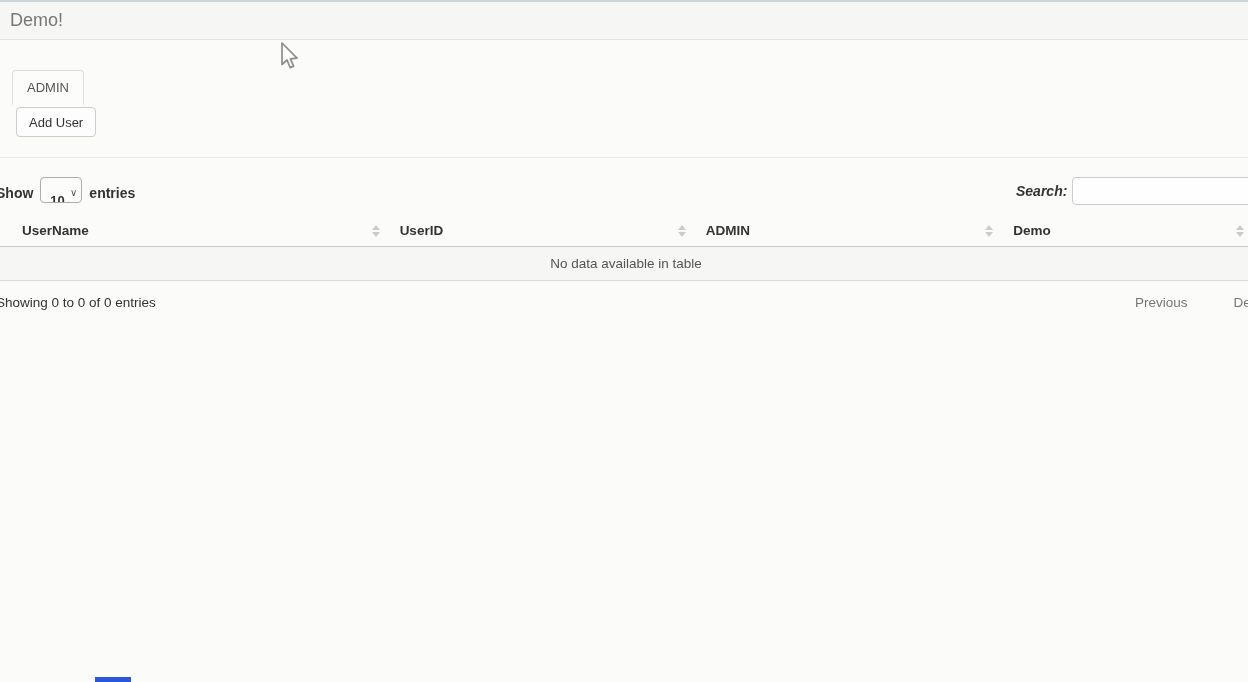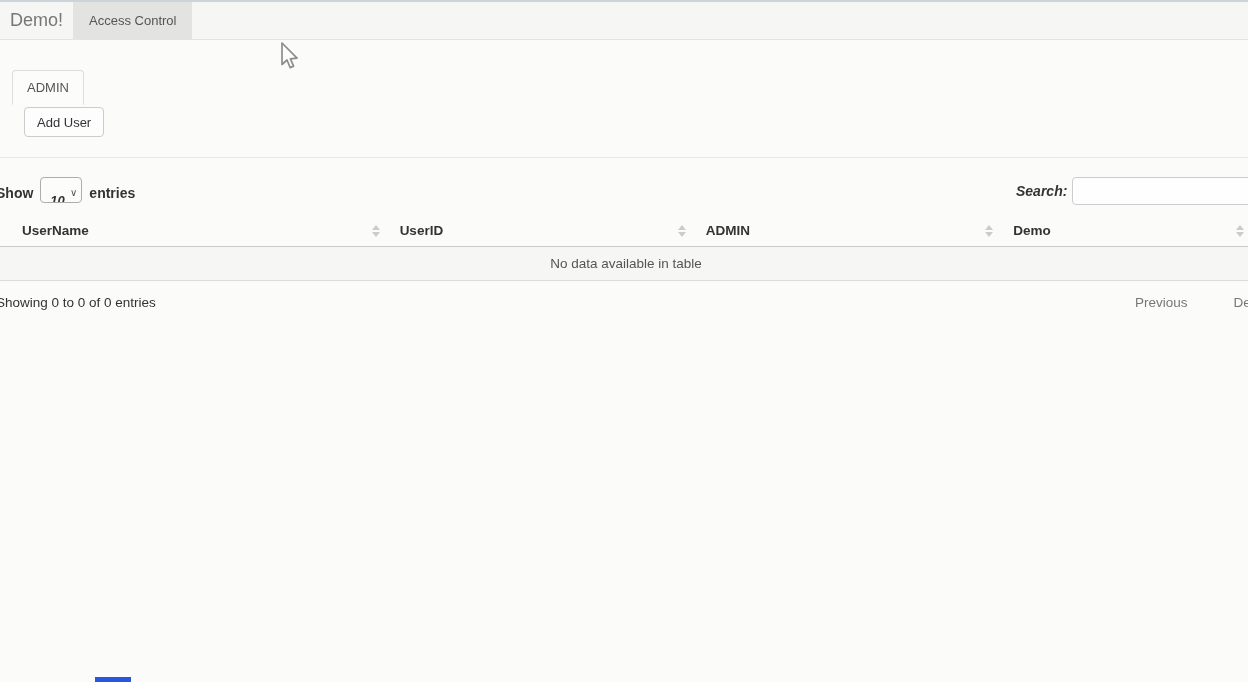--- a/index.html
+++ b/index.html
@@ -33,21 +33,21 @@
   .tab {
     position:absolute; left:12px; top:70px; width:72px; height:35px;
     background:#fcfcfa;
     border:1px solid #ddd; border-bottom-color:transparent;
     border-radius:4px 4px 0 0;
     display:flex; align-items:center; justify-content:center;
     font-size:13px; color:#555; cursor:pointer;
   }
 
   
-  .toolbar { position:absolute; left:24px; top:107px; display:flex; gap:0; }
+  .toolbar { position:absolute; left:16px; top:107px; display:flex; gap:0; }
   .btn {
     height:30px; padding:0 12px;
     background:#fdfdfd; border:1px solid #ccc; border-radius:4px;
     display:flex; align-items:center; gap:6px;
     font-size:13px; color:#333; cursor:pointer; white-space:nowrap;
   }
   .btn svg { display:block; }
 
   .hr {
     position:absolute; left:0; top:157px; width:1248px; height:0;
@@ -60,21 +60,20 @@
     display:flex; align-items:center; gap:7px;
     font-weight:bold; color:#333;
   }
   .select-wrap { position:relative; }
   .select-wrap select {
     -webkit-appearance:none; appearance:none;
     width:42px; height:26px; padding:15px 14px 0 9px;
     border:1px solid #adadad; border-radius:4px;
     background:#fcfcfa; font-family:inherit; font-size:13px; color:#333;
     font-weight:bold;
-    font-style:italic;
   }
   .select-wrap .chev {
     position:absolute; right:5px; top:50%; transform:translateY(-58%);
     pointer-events:none; font-size:10px; color:#555; font-weight:normal;
   }
 
   .dt-search {
     position:absolute; left:1016px; top:177px;
     display:flex; align-items:center; gap:5px;
   }
@@ -131,21 +130,20 @@
   .cursor { position:absolute; left:276px; top:40px; pointer-events:none; }
   .artifact-bar {
     position:absolute; left:95px; top:677px; width:36px; height:5px;
   }
 </style>
 </head>
 <body>
 
 <div class="navbar">
   <div class="brand">Demo!</div>
-  <div class="nav-item active">Access Control</div>
 </div>
 
 <div class="tab">ADMIN</div>
 
 <div class="toolbar">
   <button class="btn">Add User</button>
 </div>
 
 <div class="hr"></div>
 

